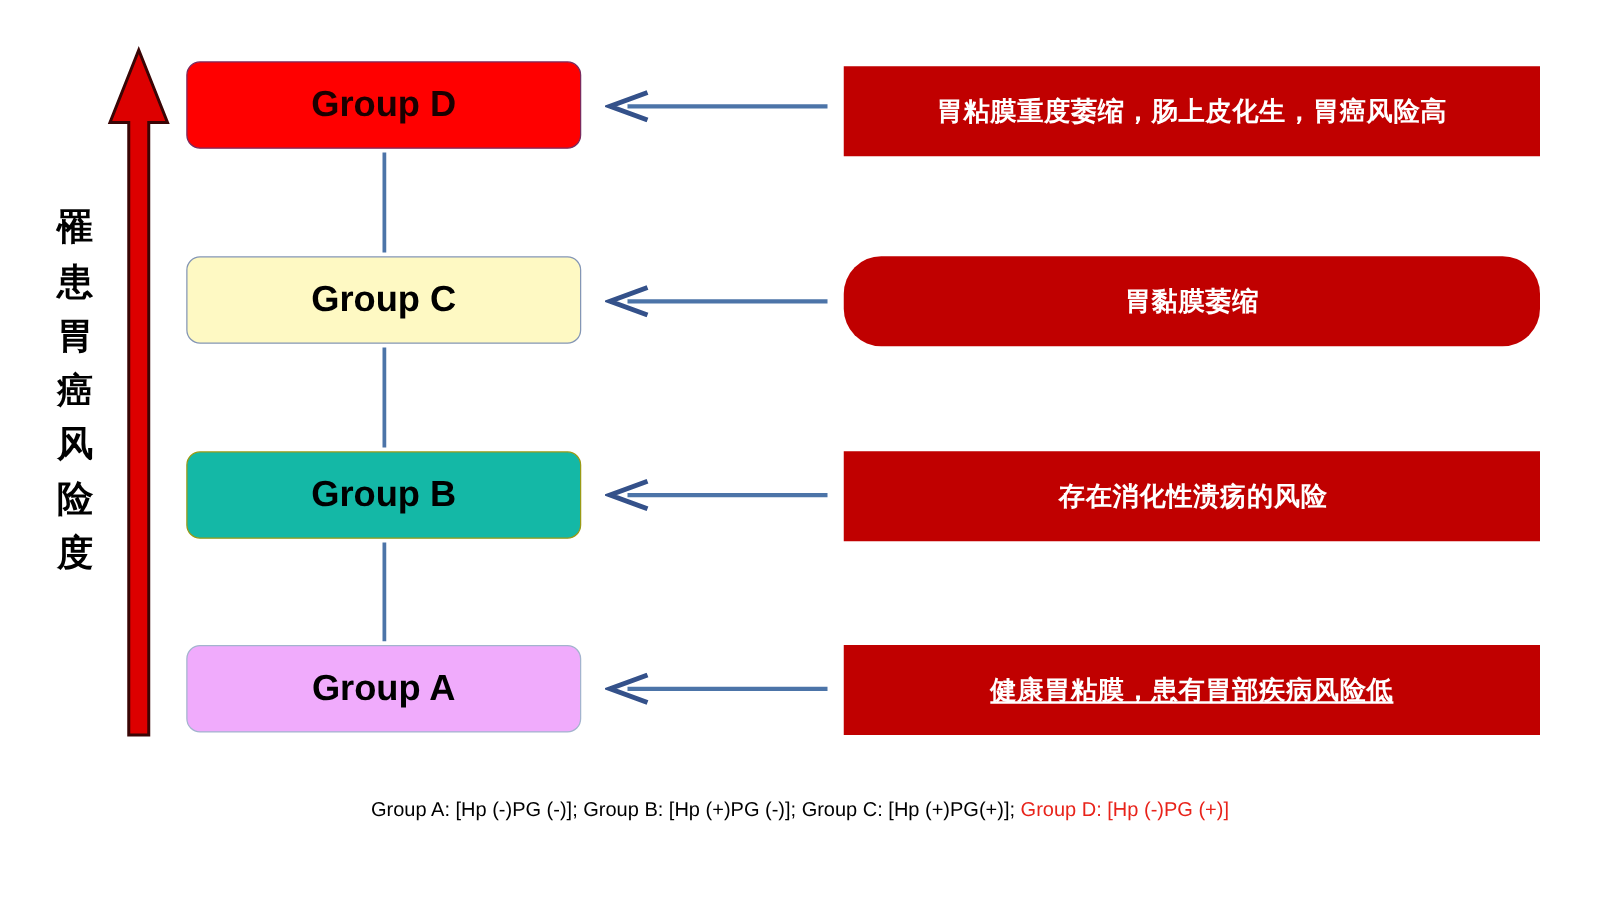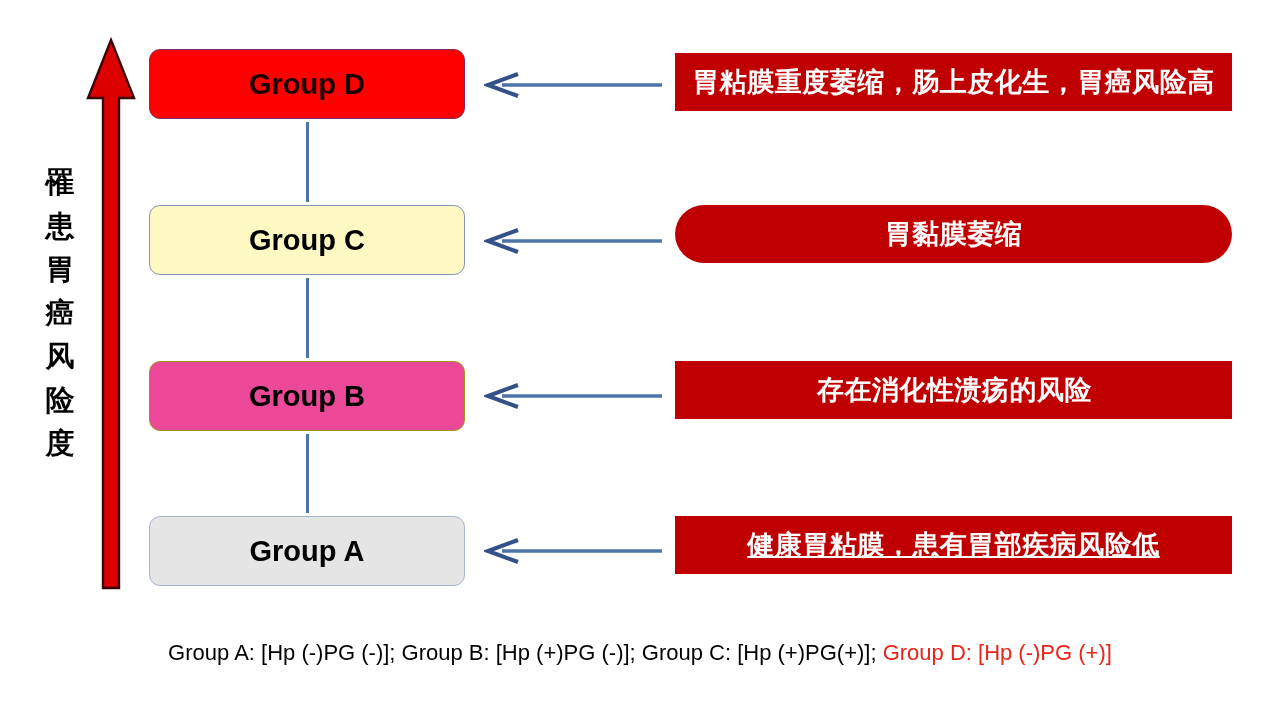--- a/index.html
+++ b/index.html
@@ -75,26 +75,26 @@
     border: 1.5px solid #7B2A5E;
     color: #1a0000;
   }
   .group-box.gc {
     top: 205px;
     background: #fef9c3;
     border: 1.5px solid #8496B5;
   }
   .group-box.gb {
     top: 361px;
-    background: #ec4899;
+    background: #14b8a6;
     border: 1.5px solid #9A9A16;
   }
   .group-box.ga {
     top: 516px;
-    background: #e5e5e5;
+    background: #f0abfc;
     border: 1.5px solid #A3B4CE;
   }
 
   
   .connector {
     position: absolute;
     left: 306px;
     width: 3px;
     background: #4C74A8;
   }
@@ -112,46 +112,46 @@
   .pointer-arrow.p1 { top: 72px; }
   .pointer-arrow.p2 { top: 228px; }
   .pointer-arrow.p3 { top: 383px; }
   .pointer-arrow.p4 { top: 538px; }
 
   
   .banner {
     position: absolute;
     left: 675px;
     width: 557px;
-    height: 58px;
+    height: 72px;
     background: #C00000;
     display: flex;
     align-items: center;
     justify-content: center;
     color: #FFFFFF;
-    font-size: 27px;
+    font-size: 21px;
     font-weight: 700;
     letter-spacing: 0.5px;
     padding: 0 14px;
     box-sizing: border-box;
     text-align: center;
   }
   .banner.b1 { top: 53px; }
   .banner.b2 { top: 205px; border-radius: 30px; }
   .banner.b3 { top: 361px; padding-left: 16px; }
   .banner.b4 { top: 516px; text-decoration: underline; }
 
   
   .caption {
     position: absolute;
     left: 0;
     top: 640px;
     width: 1280px;
     text-align: center;
-    font-size: 22px;
+    font-size: 16px;
     color: #000000;
     white-space: nowrap;
   }
   .caption .red-seg {
     color: #E8231A;
   }
 </style>
 </head>
 <body>
 

